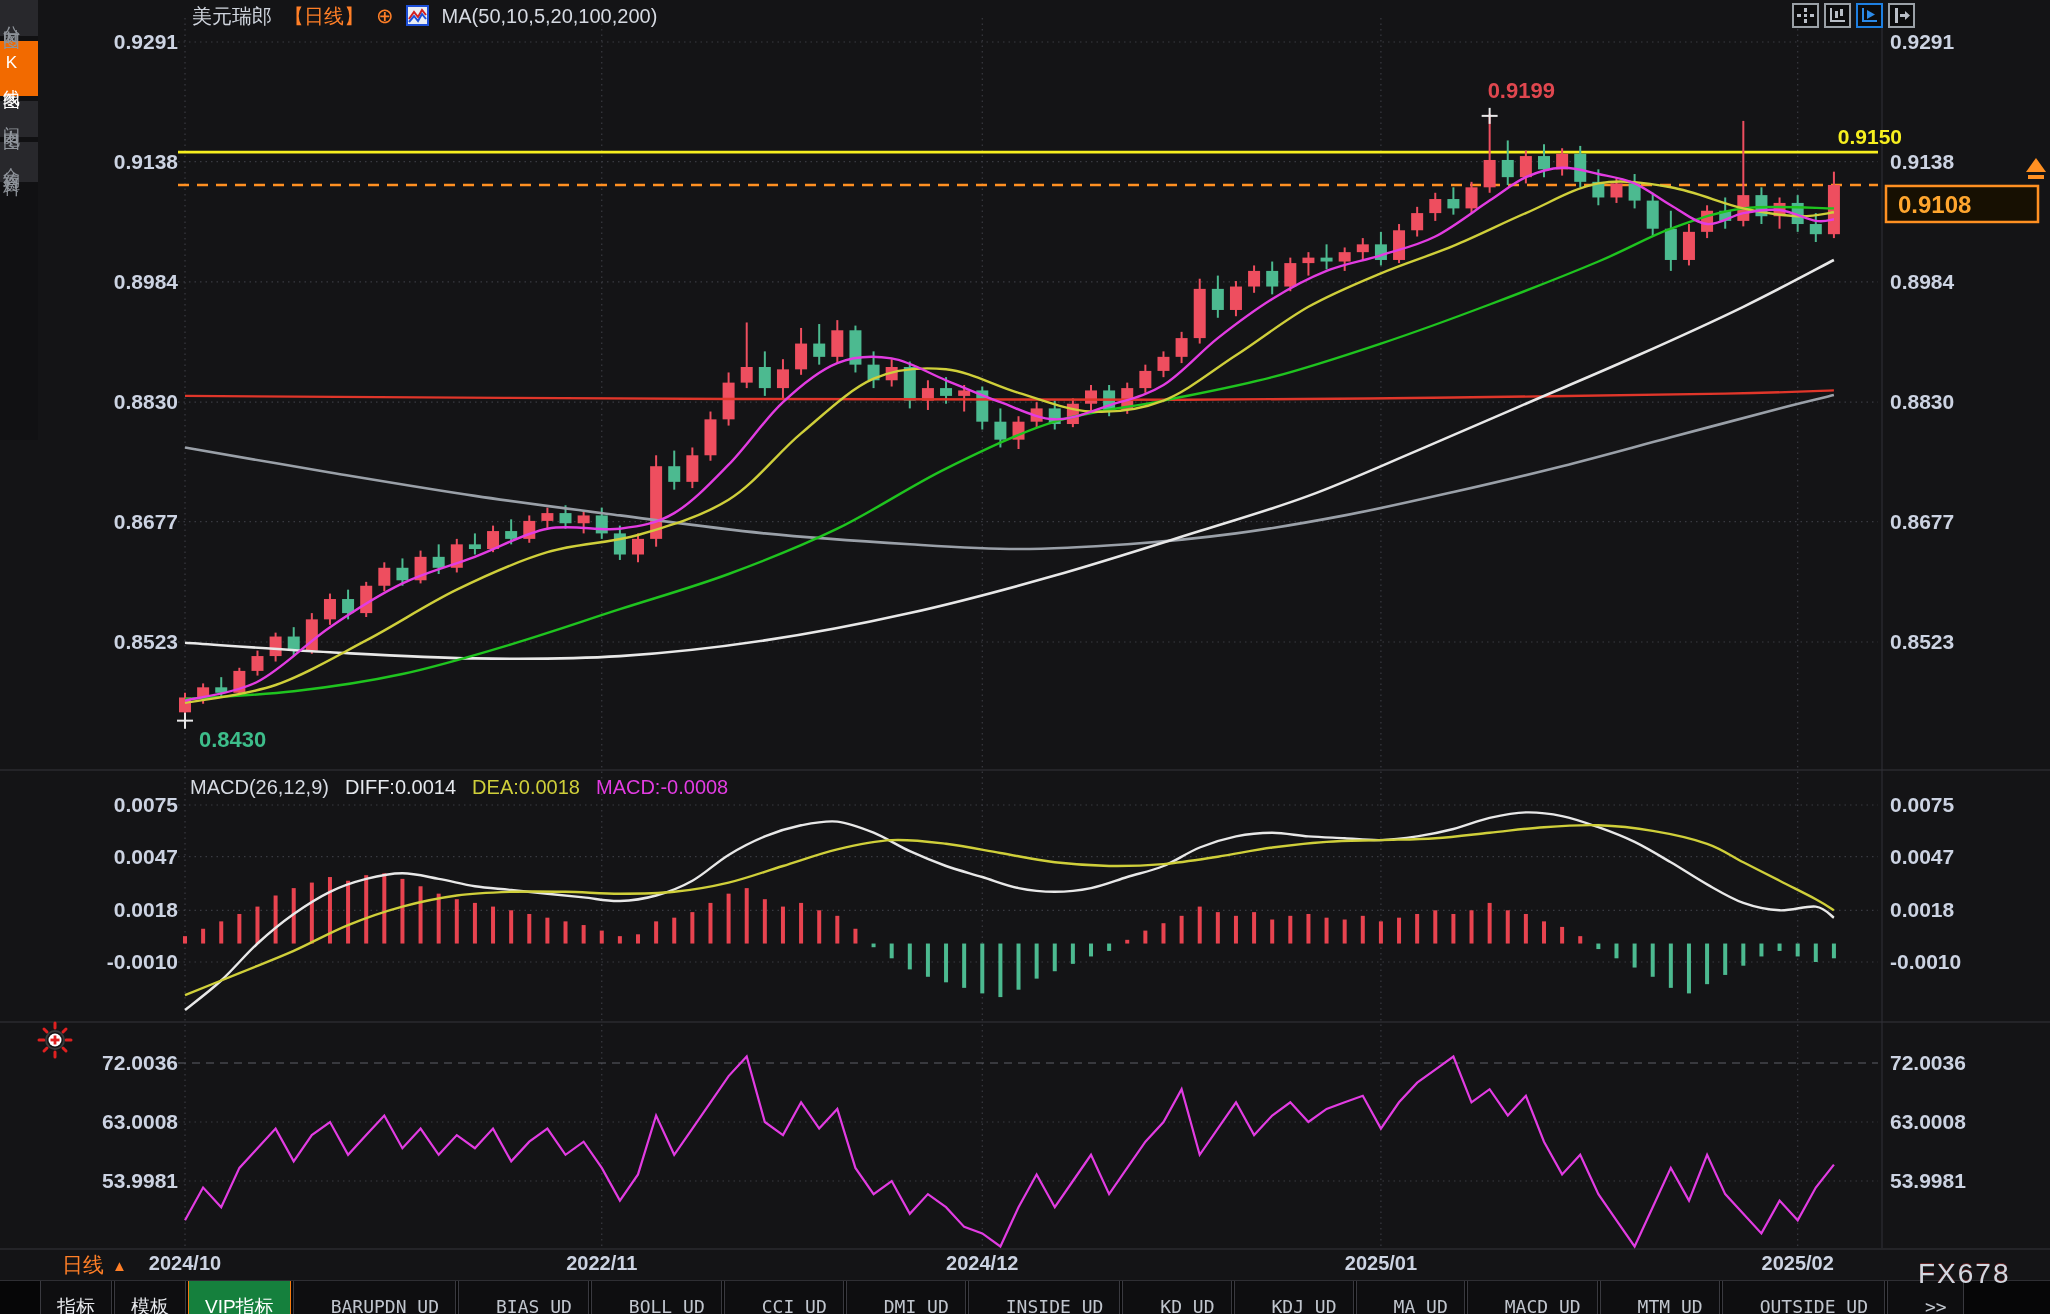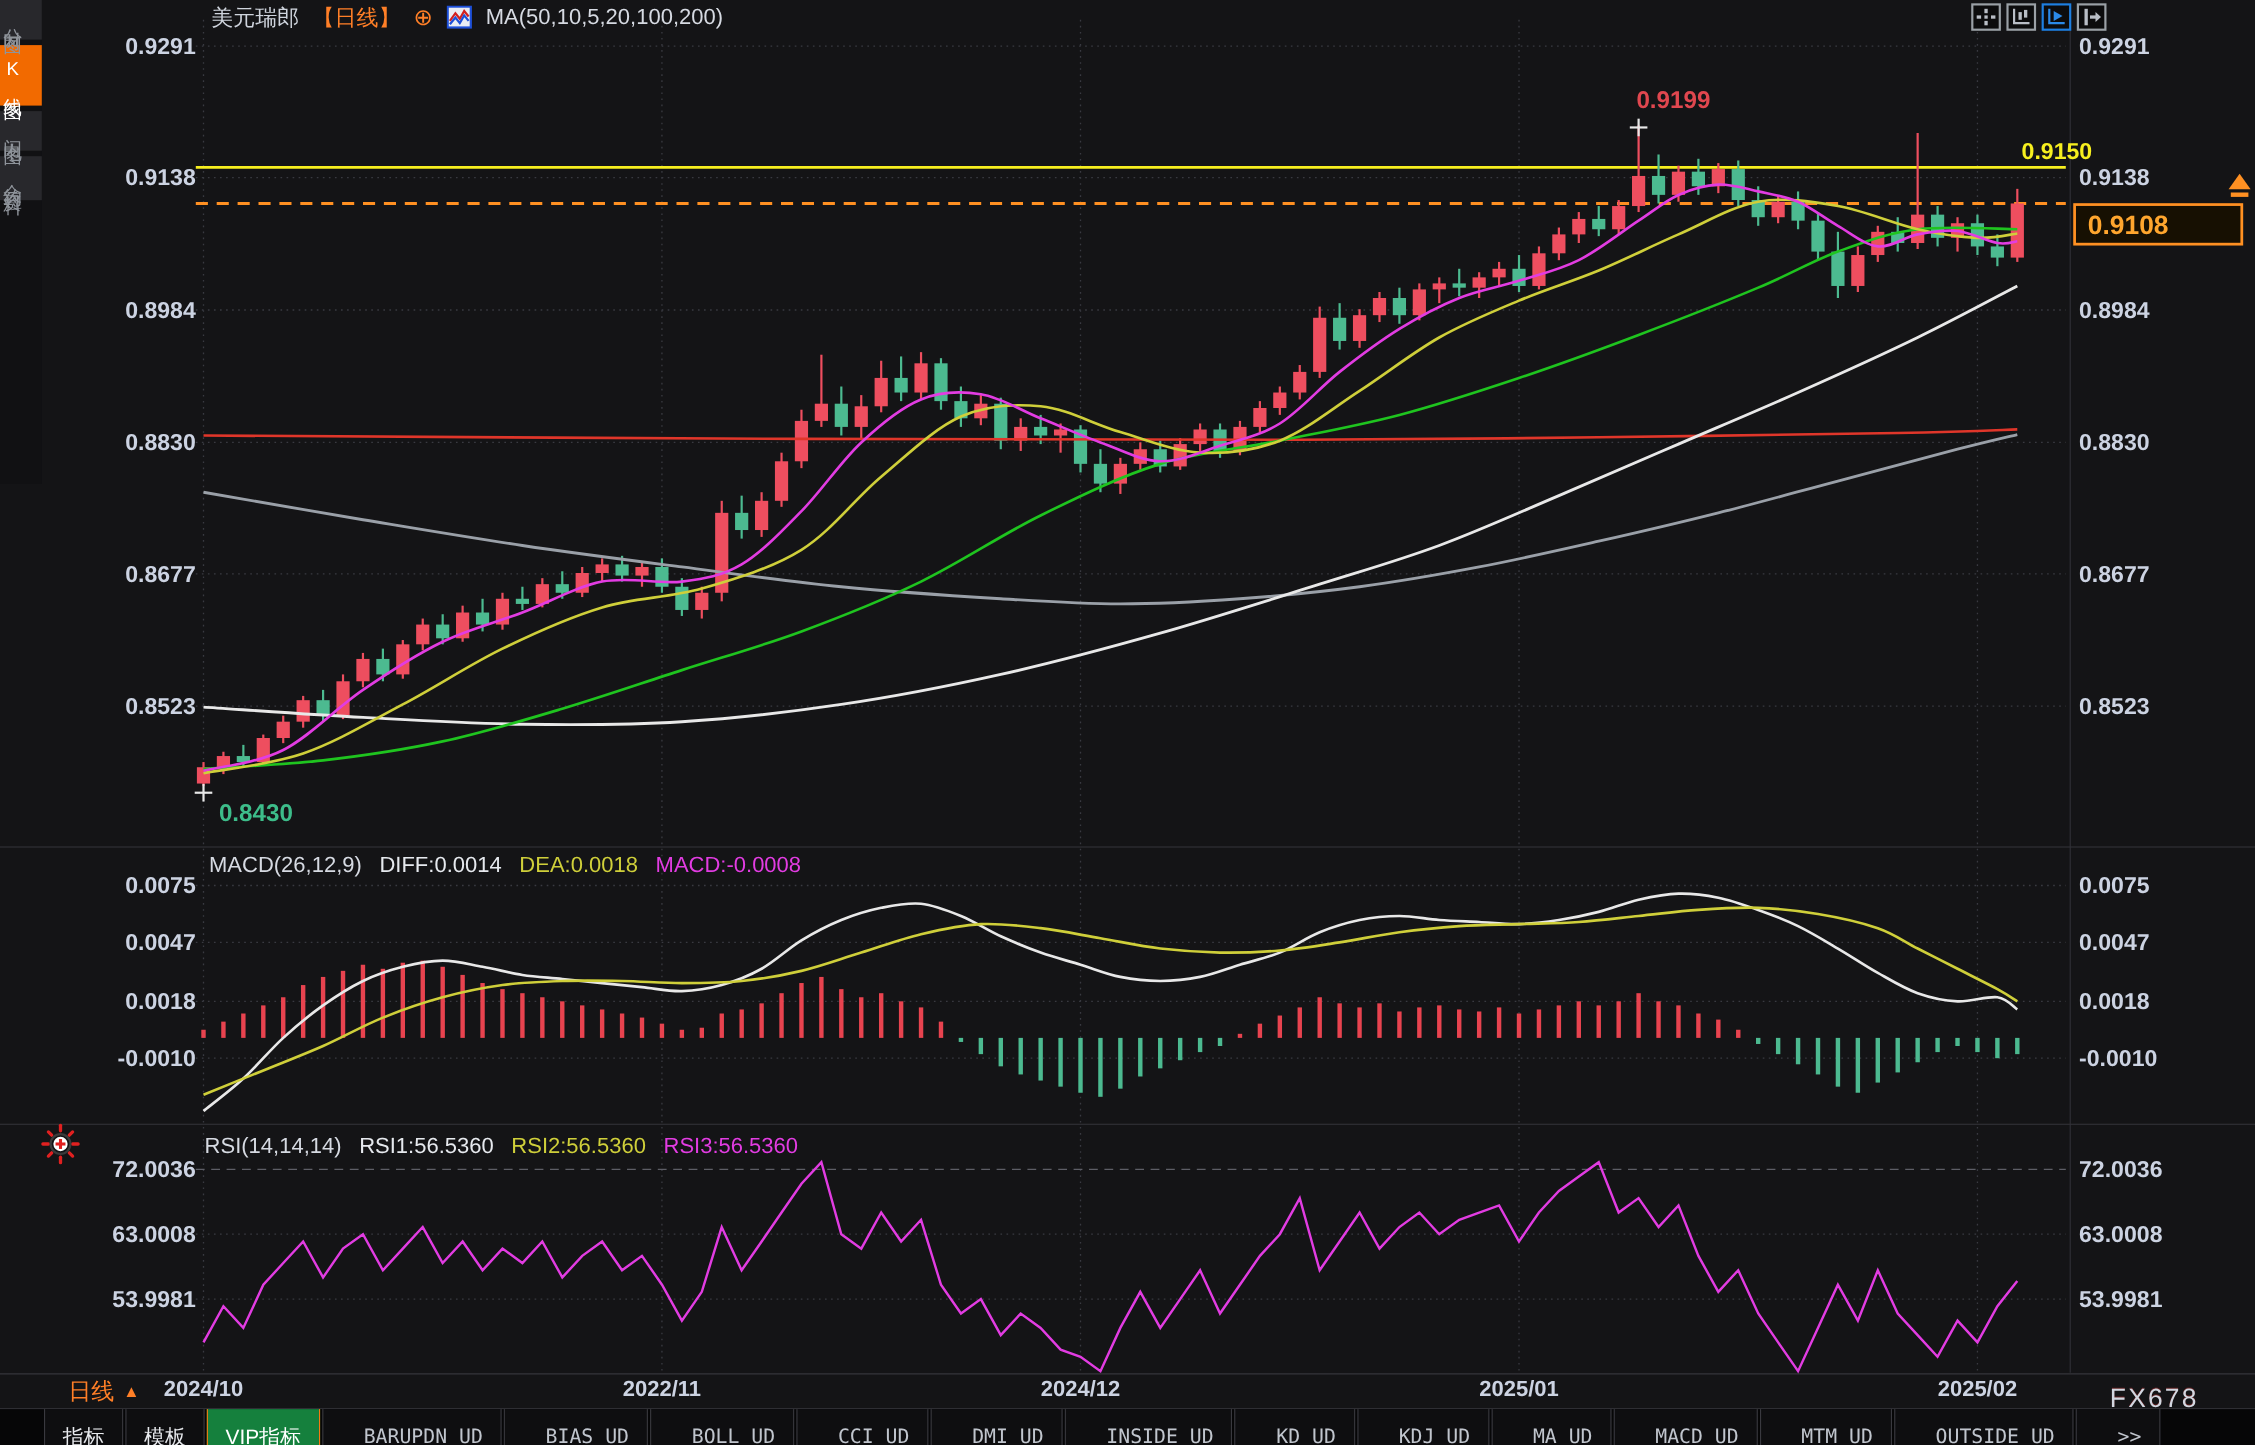--- a/index.html
+++ b/index.html
@@ -42,21 +42,21 @@
 
   
   #tabs { position:absolute; left:0; top:1280px; width:2050px; height:52px; background:#060607;
           border-top:1px solid #2e2e33; display:flex; align-items:stretch; padding-left:40px; gap:2px; }
   .tab { background:#0e0e10; border-left:1px solid #39393f; border-right:1px solid #39393f;
          display:flex; align-items:center; justify-content:center; padding:0 16px; cursor:pointer;
          font-size:19px; color:#e8eaee; }
   .tab.mono { font-family:"DejaVu Sans Mono", monospace; font-size:18px; color:#c0c5cd;padding-left:37px; }
   .tab.active { background:#15803d; color:#ffffff; border-color:#f57a11; }
 
-  #watermark { position:absolute; left:1918px; top:1258px; font-size:24px; color:#d2d7e0;
+  #watermark { position:absolute; left:1918px; top:1258px; font-size:28px; color:#d2d7e0;
                letter-spacing:2px; text-shadow:0 -1px 0 rgba(160,40,40,.55); }
 
   #rsi-dot { position:absolute; left:36px; top:1020px; cursor:pointer; }
   #chart-canvas { position:absolute; left:0; top:0; }
 </style>
 </head>
 <body>
 
 <div id="app">
 
@@ -480,26 +480,20 @@
       </div>
     </div>
 
   <div class="panel-hdr" id="macd-hdr" style="left:190px; top:776px;">
     <span class="t">MACD(26,12,9)</span>
   <span style="color: rgb(230, 233, 238);">DIFF:0.0014</span>
       <span style="color: rgb(207, 207, 58);">DEA:0.0018</span>
       <span style="color: rgb(226, 60, 226);">MACD:-0.0008</span>
     </div>
 
-  <div class="panel-hdr" id="rsi-hdr" style="left:186px; top:1031px;">
-    <span class="t">RSI(14,14,14)</span>
-  <span style="color: rgb(230, 233, 238);">RSI1:56.5360</span>
-      <span style="color: rgb(207, 207, 58);">RSI2:56.5360</span>
-      <span style="color: rgb(226, 60, 226);">RSI3:56.5360</span>
-    </div>
 
   <div id="rsi-dot">
     <svg width="38" height="40" viewBox="0 0 38 40">
       <g stroke="#e02020" stroke-width="3" stroke-linecap="round">
         <line x1="19" y1="3" x2="19" y2="8"></line>
           <line x1="19" y1="32" x2="19" y2="37"></line>
         <line x1="3" y1="20" x2="8" y2="20"></line>
           <line x1="30" y1="20" x2="35" y2="20"></line>
         <line x1="8" y1="9" x2="11" y2="12"></line>
           <line x1="27" y1="28" x2="30" y2="31"></line>

